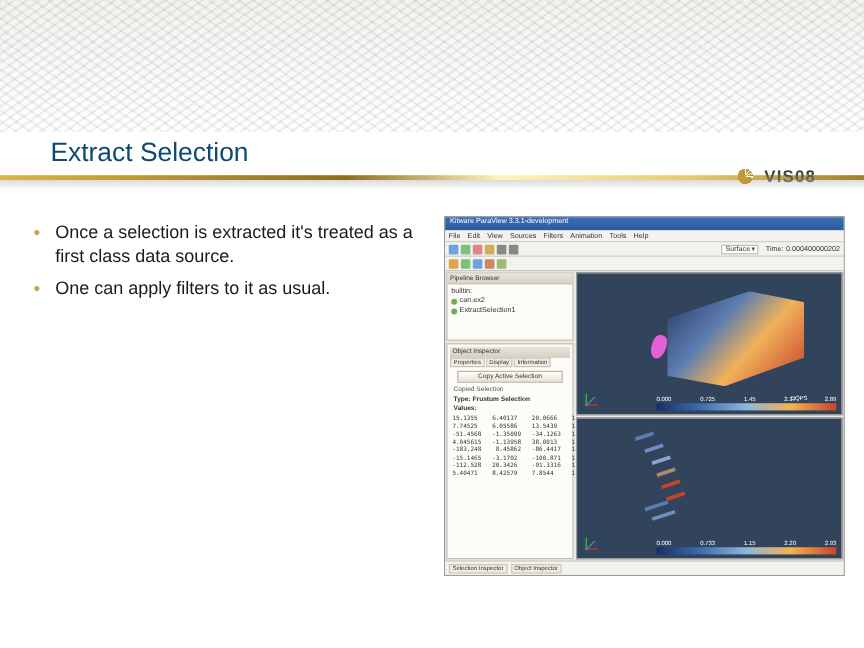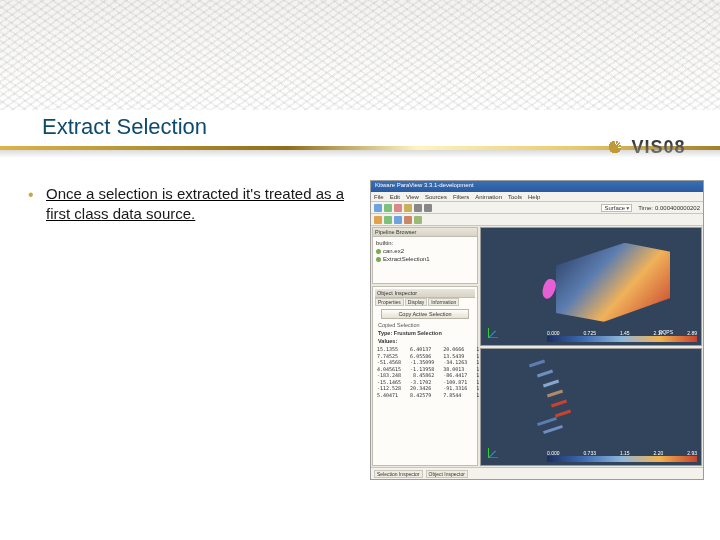--- a/index.html
+++ b/index.html
@@ -32,25 +32,25 @@
   }
   .logo-burst {
     width: 22px; height: 22px; position: relative;
   }
   .logo-burst::before, .logo-burst::after {
     content: ""; position: absolute; inset: 0;
     background: conic-gradient(#fff 0 10deg,#c09a36 10deg 30deg,#fff 30deg 40deg,#c09a36 40deg 60deg,#fff 60deg 70deg,#c09a36 70deg 90deg,#fff 90deg 100deg,#c09a36 100deg 360deg);
     border-radius: 50%; transform: scale(.9);
     mask: radial-gradient(circle, #000 45%, transparent 46%);
   }
-  .logo-text { font-size: 18px; letter-spacing: 1px; font-weight: 600;
+  .logo-text { font-size: 14px; letter-spacing: 1px; font-weight: 600;
     background: linear-gradient(#222, #8a8a8a); -webkit-background-clip: text; background-clip: text; color: transparent; }
 
   
-  .bullets { position: absolute; left: 24px; top: 184px; width: 330px; text-decoration: underline; }
+  .bullets { position: absolute; left: 24px; top: 184px; width: 330px; }
   .bullets li { list-style: none; position: relative; padding-left: 22px; margin-bottom: 6px;
     font-size: 15px; line-height: 1.35; color: #1a1a1a; }
   .bullets li::before { content: "•"; position: absolute; left: 4px; top: 0; color: #c6a84a; font-size: 16px; }
 
   
   .shot { position: absolute; left: 370px; top: 180px; width: 334px; height: 300px;
     background: #ece9e1; border: 1px solid #9c9c9c; font-size: 6px; color: #333; }
   .shot .titlebar { height: 11px; background: linear-gradient(#3a6fb7, #2a5a9e); color: #fff; padding: 1px 4px; }
   .shot .menubar { height: 10px; background: #f4f2ec; border-bottom: 1px solid #c9c6bd; padding: 0 3px; display: flex; gap: 6px; align-items: center; }
   .shot .toolbar { height: 12px; background: #f4f2ec; border-bottom: 1px solid #c9c6bd; display: flex; align-items: center; gap: 2px; padding: 0 3px; }
@@ -113,20 +113,21 @@
   <div class="divider"></div>
 </div>
 
 <div class="logo">
   <div class="logo-burst"></div>
   <div class="logo-text">VIS08</div>
 </div>
 
 <ul class="bullets">
   <li>Once a selection is extracted it's treated as a first class data source.</li>
+  <li>One can apply filters to it as usual.</li>
 </ul>
 
 <div class="shot">
   <div class="titlebar">Kitware ParaView 3.3.1-development</div>
   <div class="menubar">
     <span>File</span>
     <span>Edit</span>
     <span>View</span>
     <span>Sources</span>
     <span>Filters</span>

